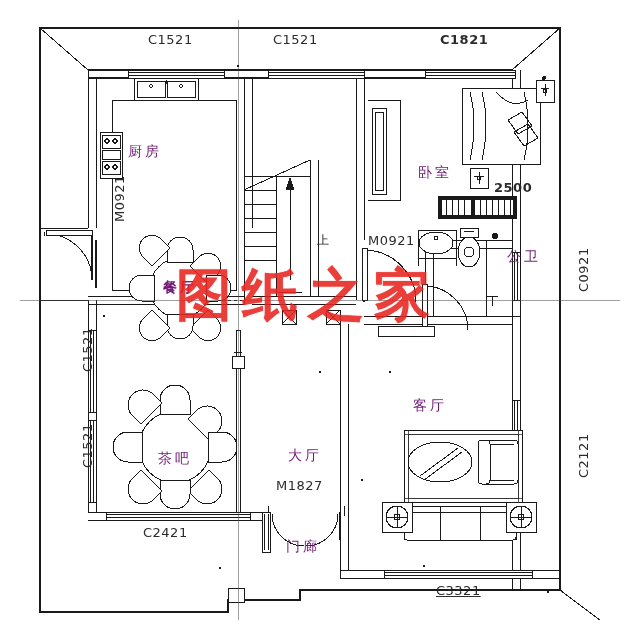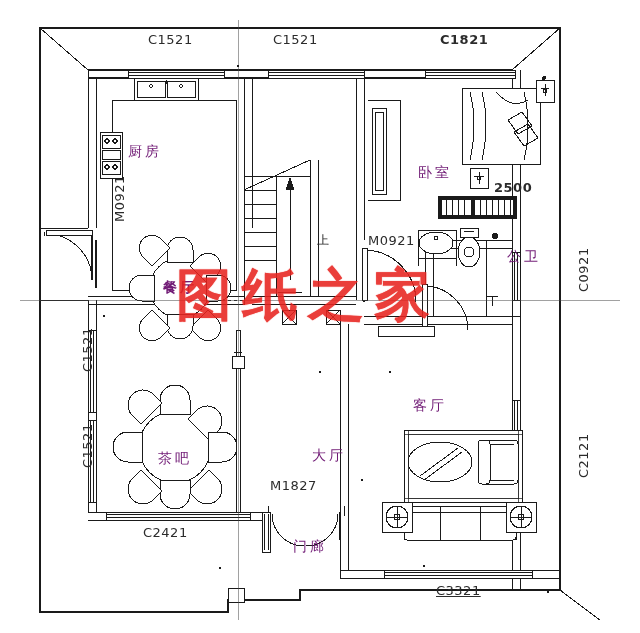--- a/index.html
+++ b/index.html
@@ -304,30 +304,30 @@
 <div class="lbl code vert" style="left:80px;top:372px;transform:rotate(-90deg);">C1521</div>
 <div class="lbl code vert" style="left:80px;top:468px;transform:rotate(-90deg);">C1521</div>
 
 <div class="lbl code vert" style="left:576px;top:292px;transform:rotate(-90deg);">C0921</div>
 <div class="lbl code vert" style="left:576px;top:478px;transform:rotate(-90deg);">C2121</div>
 
 <div class="lbl code" style="left:143px;top:525px;">C2421</div>
 <div class="lbl code" style="left:436px;top:583px;text-decoration:underline;">C3321</div>
 
 <div class="lbl code" style="left:368px;top:233px;">M0921</div>
-<div class="lbl code" style="left:270px;top:478px;">M1827</div>
+<div class="lbl code" style="left:276px;top:478px;">M1827</div>
 
 <div class="lbl code" style="left:494px;top:180px;font-weight:bold;">2500</div>
 
 <div class="lbl small" style="left:317px;top:232px;">上</div>
 
 <div class="lbl room" style="left:128px;top:143px;">厨房</div>
 <div class="lbl room" style="left:418px;top:164px;">卧室</div>
 <div class="lbl room" style="left:507px;top:248px;">公卫</div>
 <div class="lbl room" style="left:163px;top:279px;font-weight:bold;">餐厅</div>
 <div class="lbl room" style="left:158px;top:450px;">茶吧</div>
 <div class="lbl room" style="left:413px;top:363px;margin-top:34px;">客厅</div>
-<div class="lbl room" style="left:288px;top:447px;margin-left:24px;">大厅</div>
-<div class="lbl room" style="left:286px;top:538px;margin-left:7px;">门廊</div>
+<div class="lbl room" style="left:288px;top:447px;">大厅</div>
+<div class="lbl room" style="left:286px;top:538px;">门廊</div>
 
 <div class="wm" style="left:176px;top:258px;">图纸之家</div>
 
 </div>
 
 </body></html>

